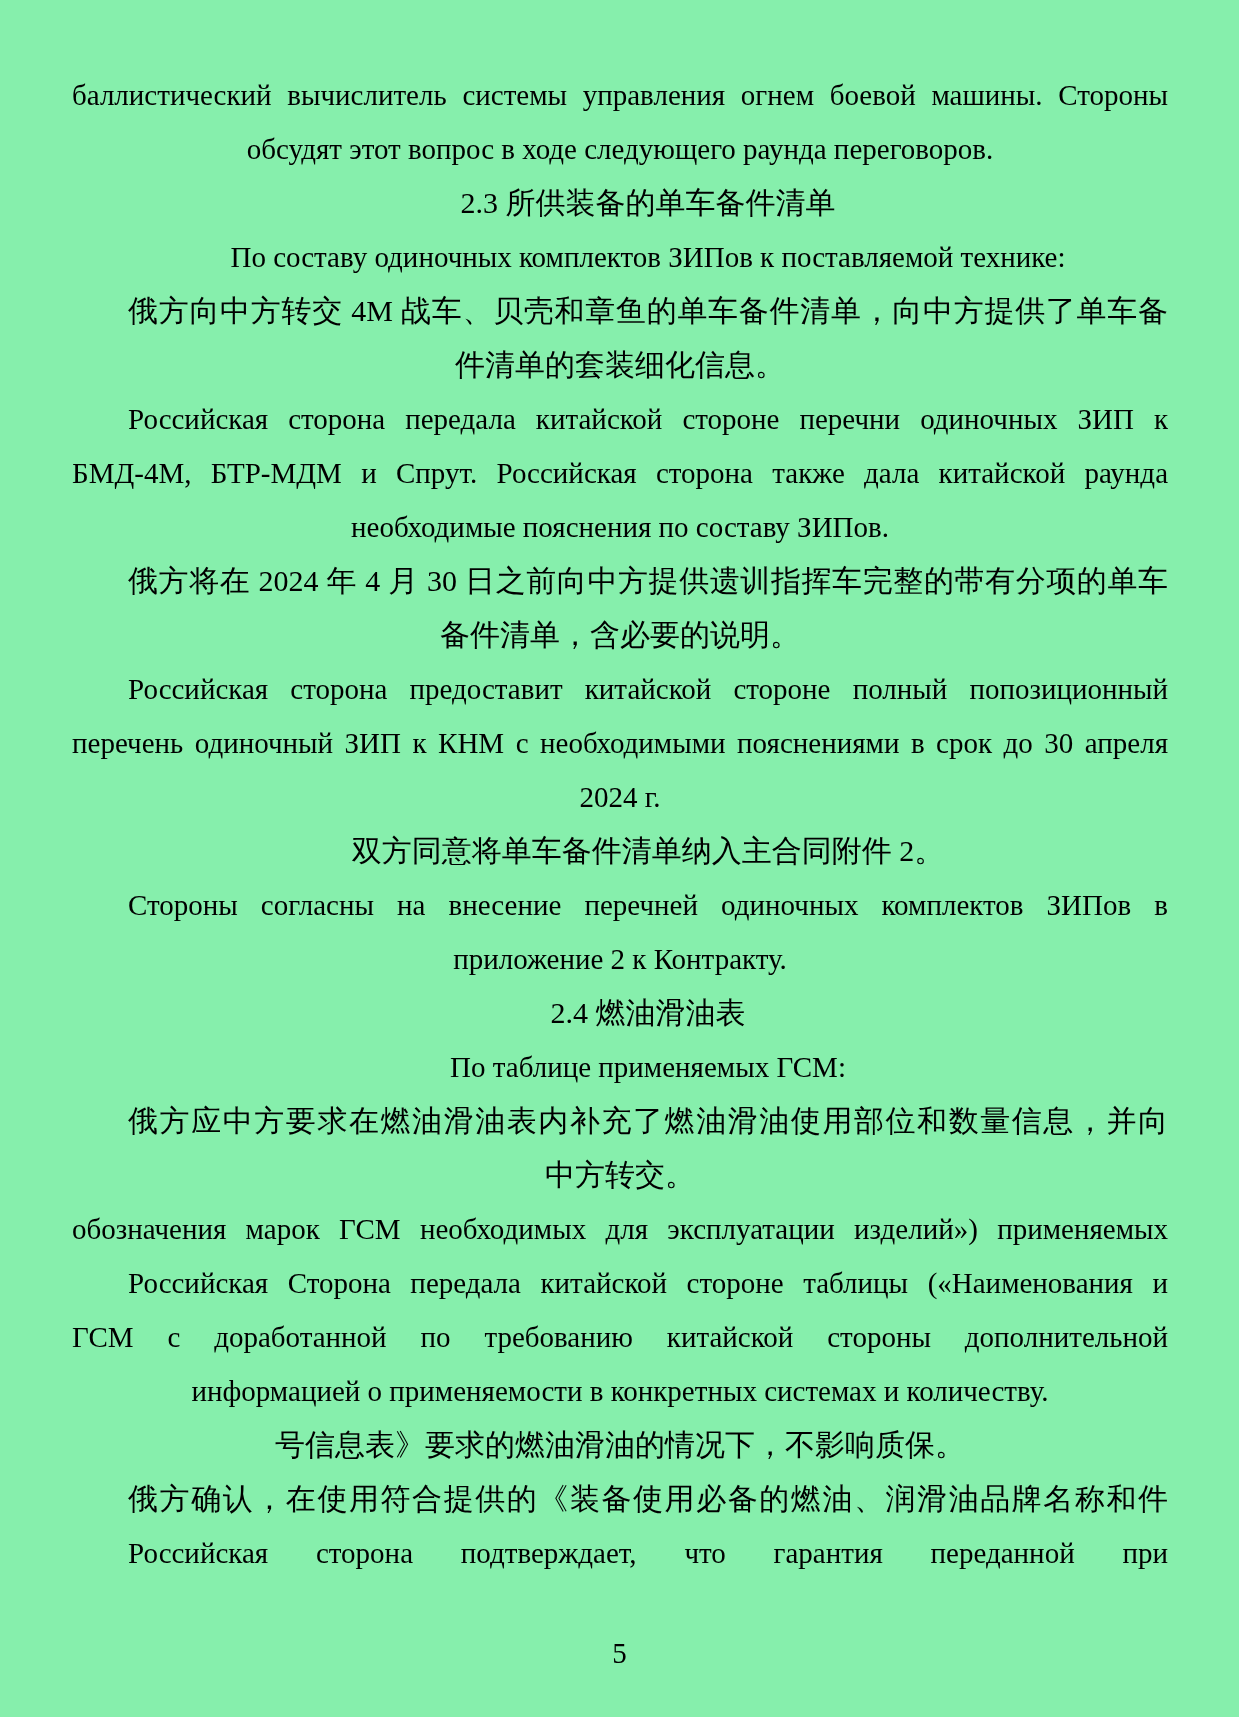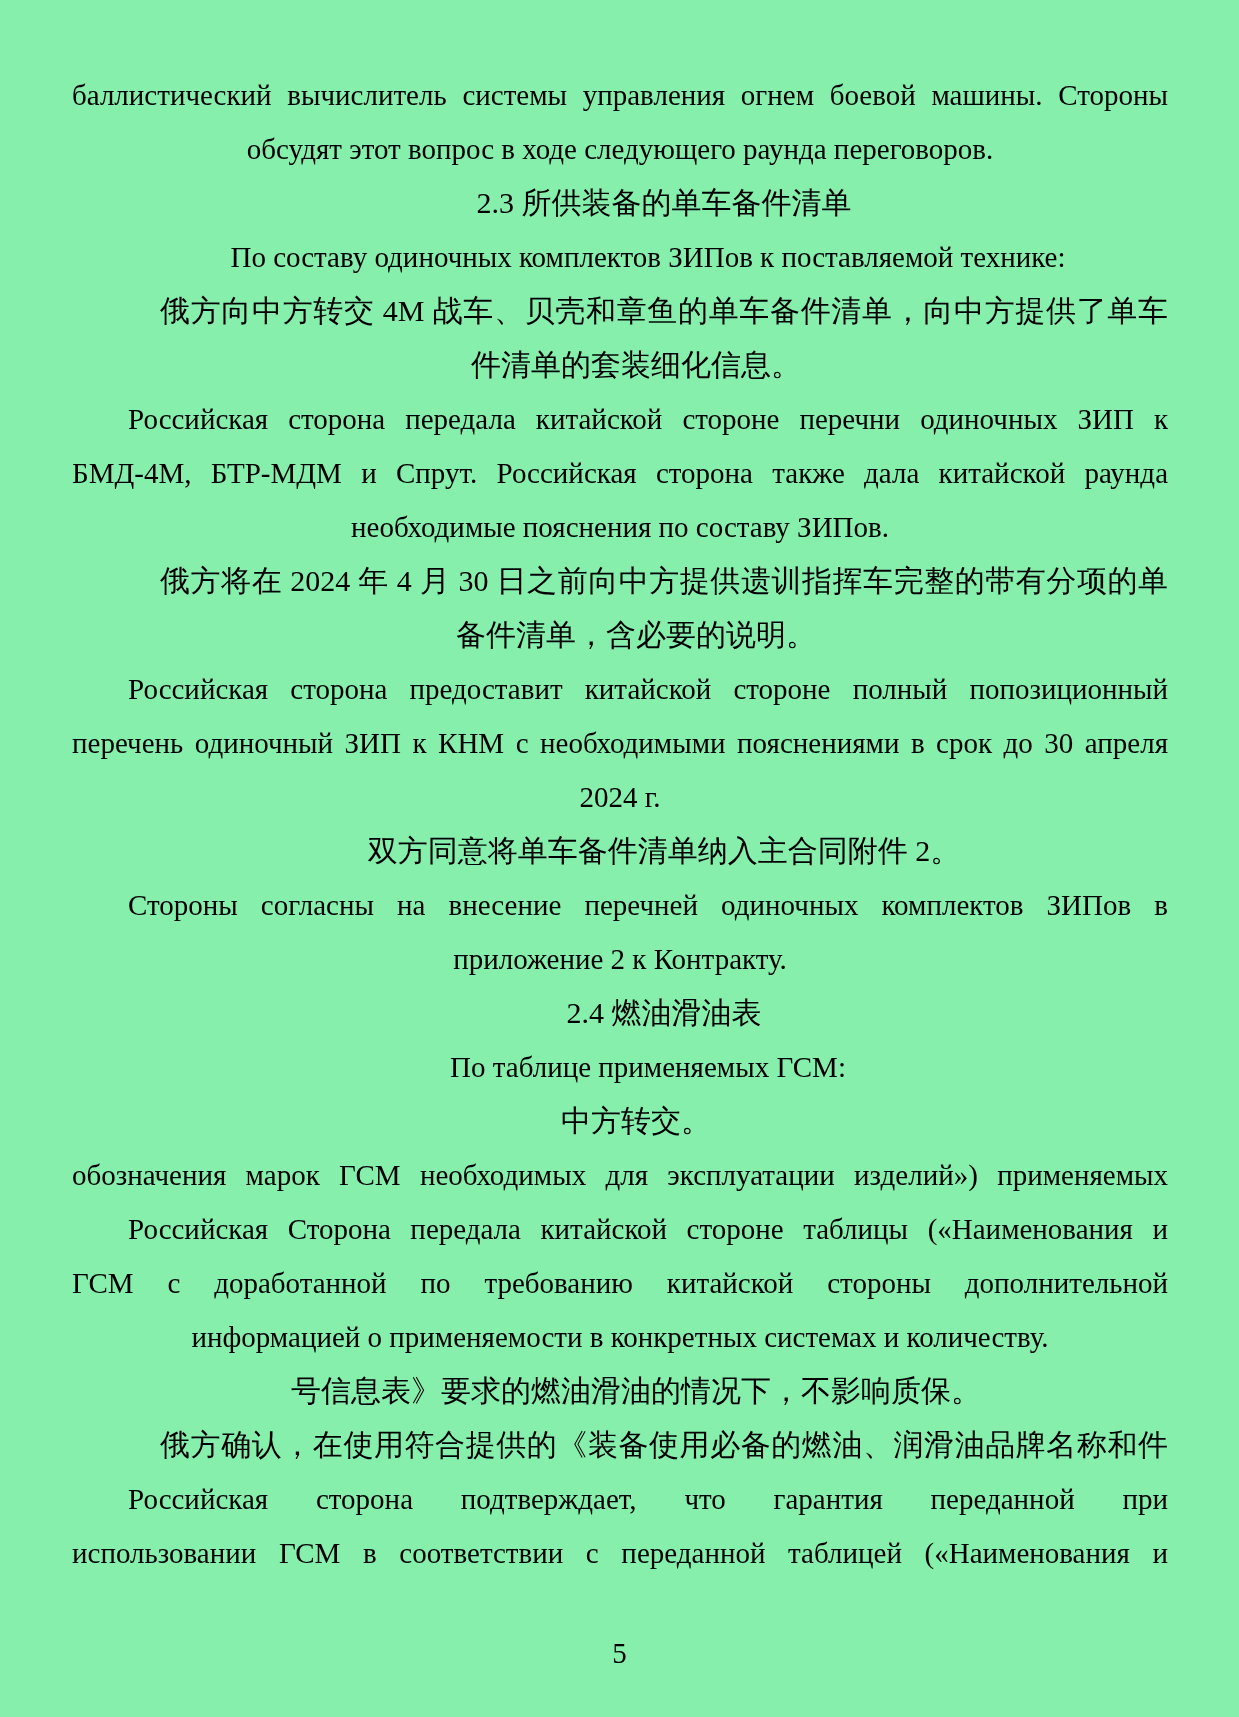--- a/index.html
+++ b/index.html
@@ -29,21 +29,20 @@
     white-space: normal;
   }
   .ru {
     font-family: "Liberation Serif", "DejaVu Serif", serif;
     font-size: 29px;
   }
   
   .zh {
     font-family: "Liberation Serif", sans-serif;
     font-size: 30px;
-    margin-left: 32px;
   }
   .justify {
     text-align: justify;
     text-align-last: justify;
   }
   .indent {
     text-indent: 56px;
   }
   .page-number {
     position: absolute;
@@ -75,24 +74,24 @@
       <div class="line zh justify indent">俄方将在 2024 年 4 月 30 日之前向中方提供遗训指挥车完整的带有分项的单车</div>
       <div class="line zh">备件清单，含必要的说明。</div>
       <div class="line ru justify indent">Российская сторона предоставит китайской стороне полный попозиционный</div>
       <div class="line ru justify">перечень одиночный ЗИП к КНМ с необходимыми пояснениями в срок до 30 апреля</div>
       <div class="line ru">2024 г.</div>
       <div class="line zh indent">双方同意将单车备件清单纳入主合同附件 2。</div>
       <div class="line ru justify indent">Стороны согласны на внесение перечней одиночных комплектов ЗИПов в</div>
       <div class="line ru">приложение 2 к Контракту.</div>
       <div class="line zh indent">2.4 燃油滑油表</div>
       <div class="line ru indent">По таблице применяемых ГСМ:</div>
+      <div class="line zh justify indent">俄方应中方要求在燃油滑油表内补充了燃油滑油使用部位和数量信息，并向</div>
       <div class="line zh">中方转交。</div>
       <div class="line ru justify">обозначения марок ГСМ необходимых для эксплуатации изделий») применяемых</div>
       <div class="line ru justify indent">Российская Сторона передала китайской стороне таблицы («Наименования и</div>
       <div class="line ru justify">ГСМ с доработанной по требованию китайской стороны дополнительной</div>
       <div class="line ru">информацией о применяемости в конкретных системах и количеству.</div>
       <div class="line zh">号信息表》要求的燃油滑油的情况下，不影响质保。</div>
       <div class="line zh justify indent">俄方确认，在使用符合提供的《装备使用必备的燃油、润滑油品牌名称和件</div>
       <div class="line ru justify indent">Российская сторона подтверждает, что гарантия переданной при</div>
-      <div class="line ru justify">использовании ГСМ в соответствии с переданной таблицей («Наименования и</div>
     </div>
   <div class="page-number">5</div>
 </div>
 
 </body></html>

